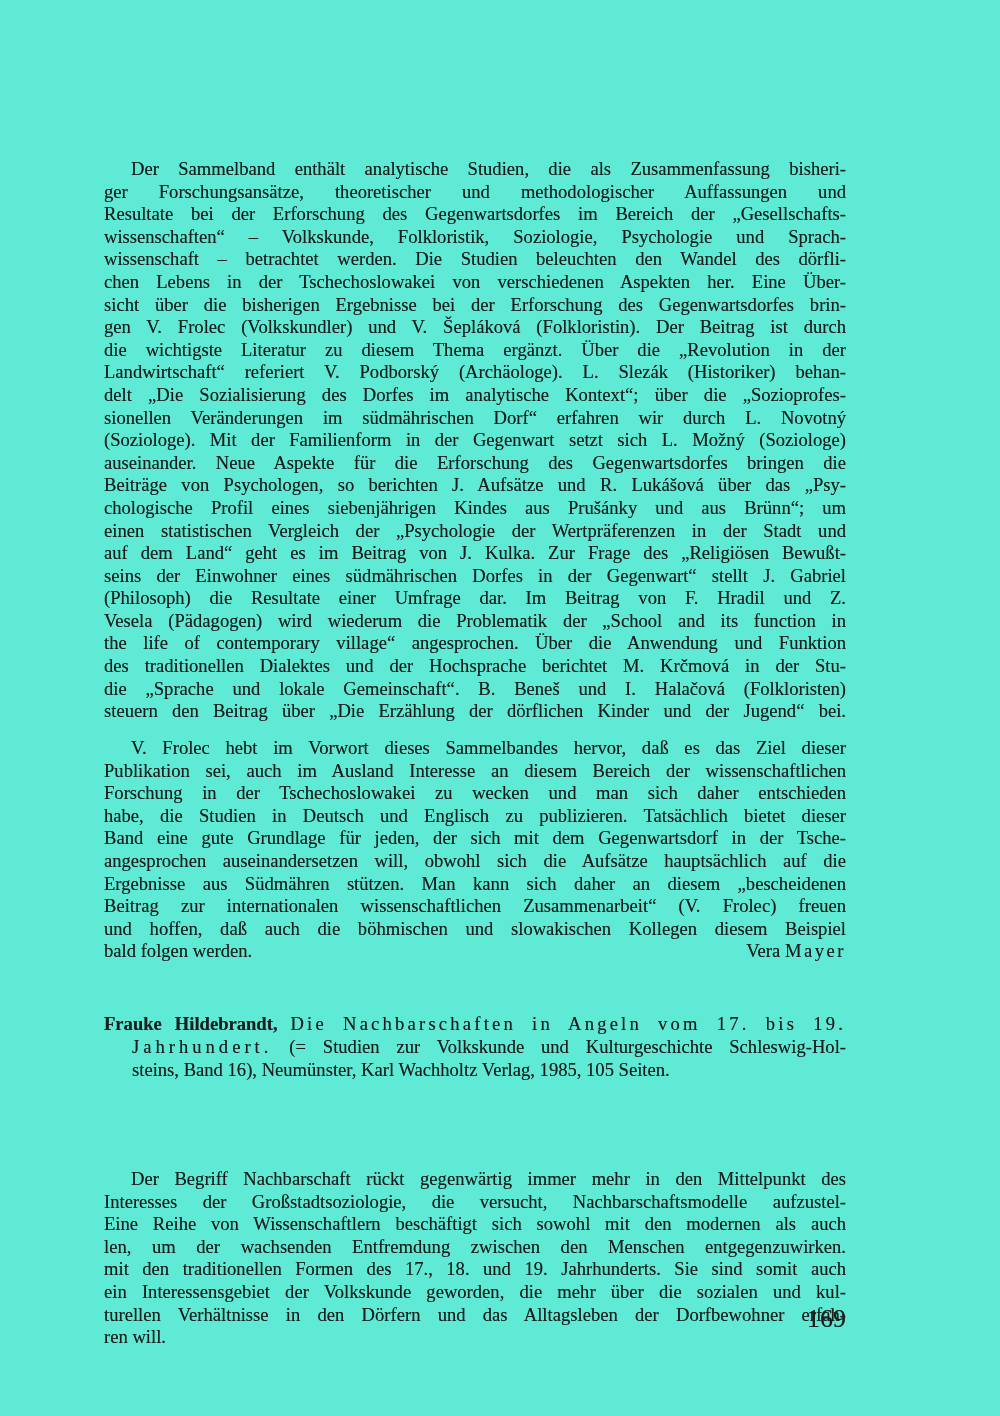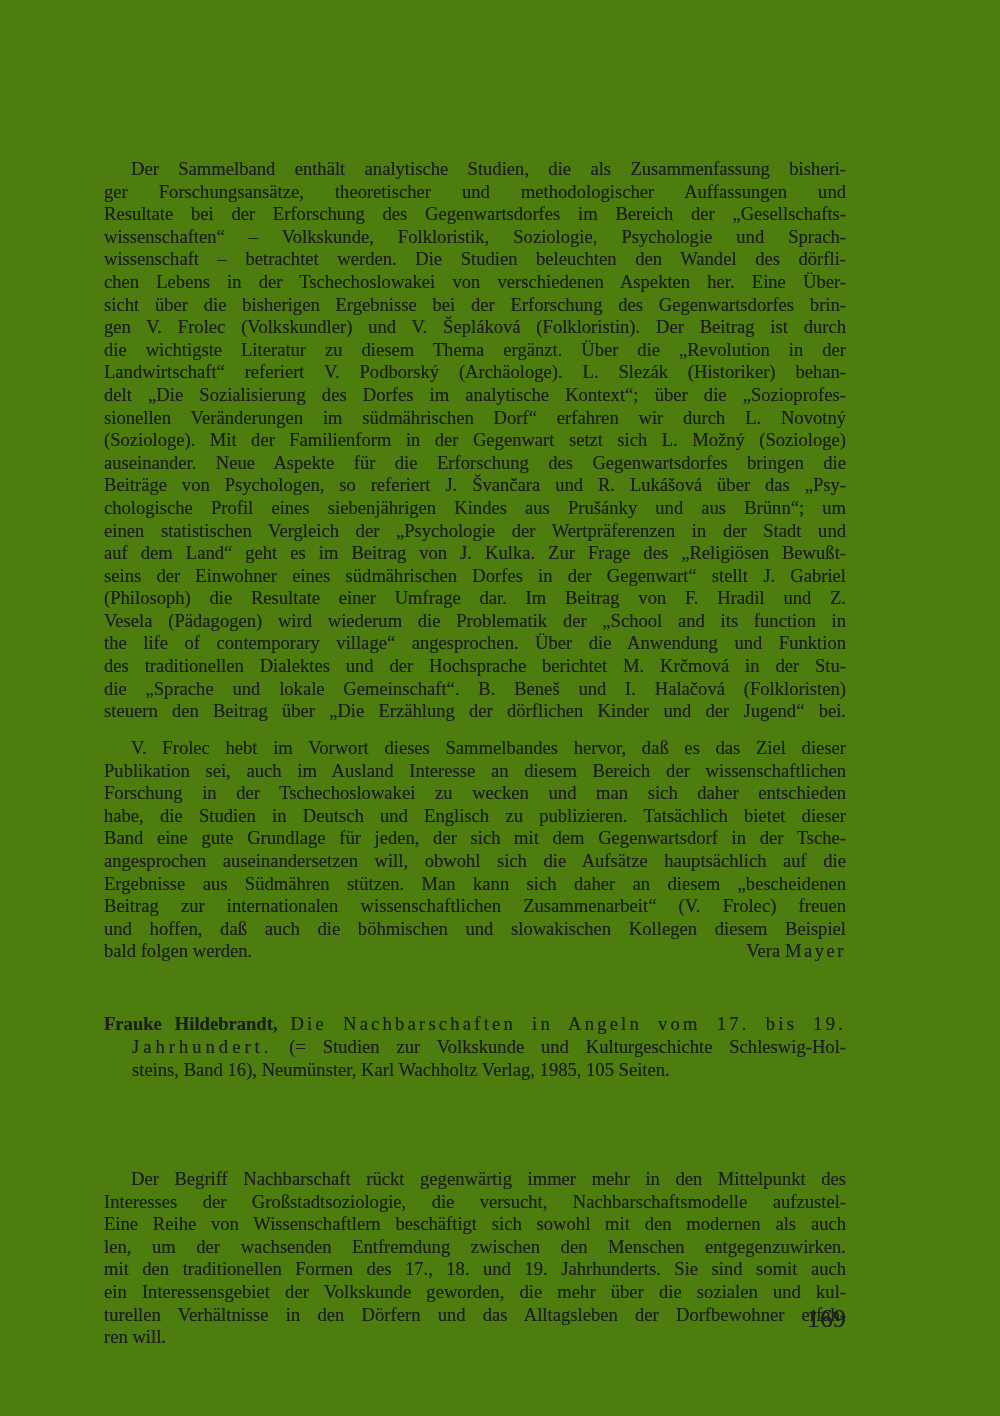--- a/index.html
+++ b/index.html
@@ -11,21 +11,21 @@
     width: 1000px;
     height: 1416px;
     position: relative;
     font-family: "Liberation Serif", "DejaVu Serif", serif;
     color: #1d1d1d;
     overflow: hidden;
   }
   .page {
     position: absolute;
     inset: 0;
-    background: #4d7c0f;
+    background: #5eead4;
   }
   .textcol {
     position: absolute;
     left: 104px;
     width: 742px;
     font-size: 18.6px;
     line-height: 22.6px;
     text-shadow: 0 0 0.4px rgba(20,20,20,0.55);
   }
   #para1 { top: 158px; }
@@ -77,21 +77,21 @@
       <div class="jline">wissenschaft – betrachtet werden. Die Studien beleuchten den Wandel des dörfli-</div>
       <div class="jline">chen Lebens in der Tschechoslowakei von verschiedenen Aspekten her. Eine Über-</div>
       <div class="jline">sicht über die bisherigen Ergebnisse bei der Erforschung des Gegenwartsdorfes brin-</div>
       <div class="jline">gen V. Frolec (Volkskundler) und V. Šepláková (Folkloristin). Der Beitrag ist durch</div>
       <div class="jline">die wichtigste Literatur zu diesem Thema ergänzt. Über die „Revolution in der</div>
       <div class="jline">Landwirtschaft“ referiert V. Podborský (Archäologe). L. Slezák (Historiker) behan-</div>
       <div class="jline">delt „Die Sozialisierung des Dorfes im analytische Kontext“; über die „Sozioprofes-</div>
       <div class="jline">sionellen Veränderungen im südmährischen Dorf“ erfahren wir durch L. Novotný</div>
       <div class="jline">(Soziologe). Mit der Familienform in der Gegenwart setzt sich L. Možný (Soziologe)</div>
       <div class="jline">auseinander. Neue Aspekte für die Erforschung des Gegenwartsdorfes bringen die</div>
-      <div class="jline">Beiträge von Psychologen, so referiert J. Švančara und R. Lukášová über das „Psy-</div>
+      <div class="jline">Beiträge von Psychologen, so berichten J. Aufsätze und R. Lukášová über das „Psy-</div>
       <div class="jline">chologische Profil eines siebenjährigen Kindes aus Prušánky und aus Brünn“; um</div>
       <div class="jline">einen statistischen Vergleich der „Psychologie der Wertpräferenzen in der Stadt und</div>
       <div class="jline">auf dem Land“ geht es im Beitrag von J. Kulka. Zur Frage des „Religiösen Bewußt-</div>
       <div class="jline">seins der Einwohner eines südmährischen Dorfes in der Gegenwart“ stellt J. Gabriel</div>
       <div class="jline">(Philosoph) die Resultate einer Umfrage dar. Im Beitrag von F. Hradil und Z.</div>
       <div class="jline">Vesela (Pädagogen) wird wiederum die Problematik der „School and its function in</div>
       <div class="jline">the life of contemporary village“ angesprochen. Über die Anwendung und Funktion</div>
       <div class="jline">des traditionellen Dialektes und der Hochsprache berichtet M. Krčmová in der Stu-</div>
       <div class="jline">die „Sprache und lokale Gemeinschaft“. B. Beneš und I. Halačová (Folkloristen)</div>
       <div class="jline">steuern den Beitrag über „Die Erzählung der dörflichen Kinder und der Jugend“ bei.</div>

